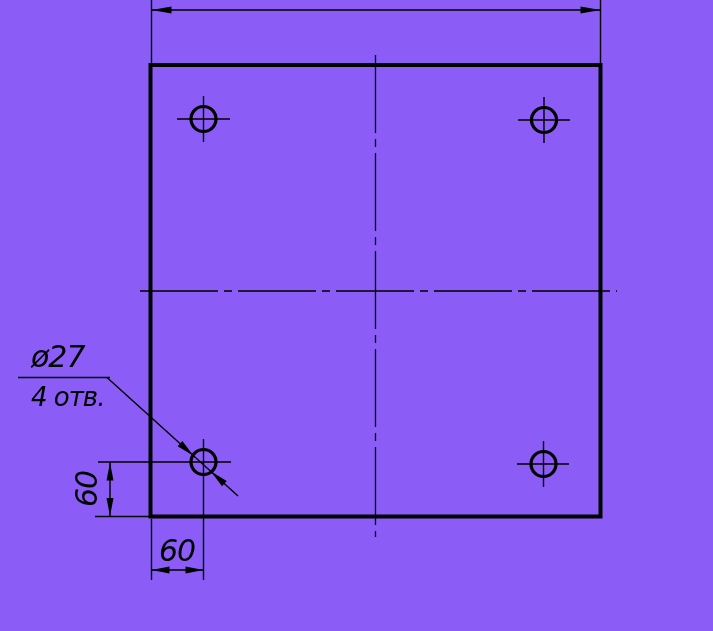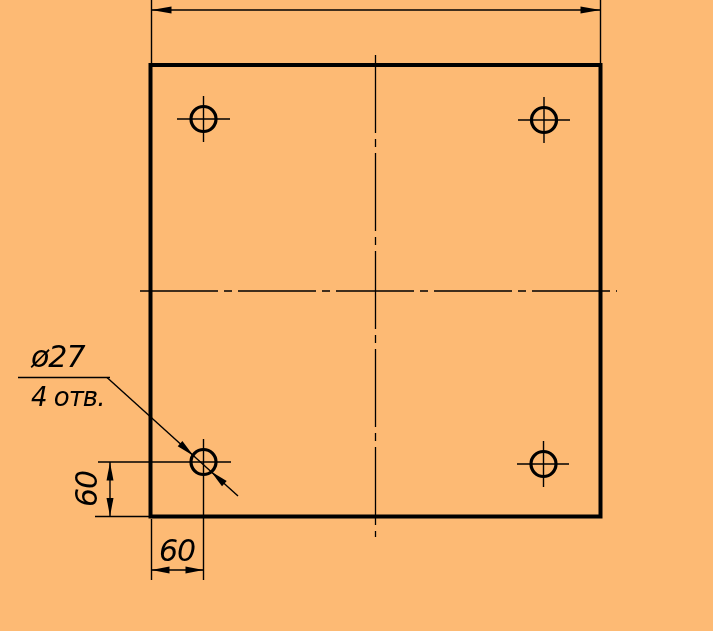--- a/index.html
+++ b/index.html
@@ -1,16 +1,16 @@
 <!DOCTYPE html>
 <html><head>
 <meta charset="utf-8">
 <style>
   html,body{margin:0;padding:0;background:#ffffff;}
-  .page{width:713px;height:631px;background:#fdba74;position:relative;overflow:hidden;}
+  .page{width:713px;height:631px;background:#8b5cf6;position:relative;overflow:hidden;}
   svg{display:block;}
   .thin{stroke:#000;stroke-width:1.4;fill:none;stroke-linecap:butt;}
   .thick{stroke:#000;stroke-width:4;fill:none;}
   .hole{stroke:#000;stroke-width:3.2;fill:none;}
   .cl{stroke:#000;stroke-width:1.3;fill:none;stroke-dasharray:78 6 8 6;}
   .arr{fill:#000;stroke:none;}
   .t{font-family:"DejaVu Sans","Liberation Sans",sans-serif;font-style:italic;fill:#000;letter-spacing:-1px;}
 </style>
 </head>
 <body>

